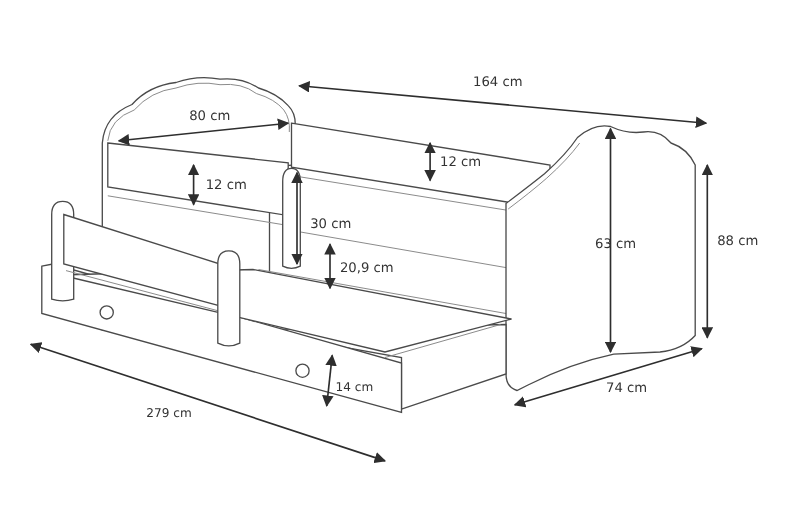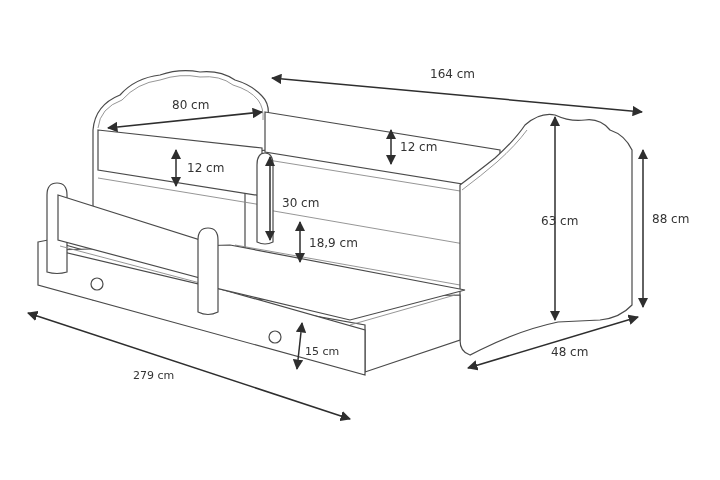--- a/index.html
+++ b/index.html
@@ -61,18 +61,18 @@
   <line class="dim" x1="468" y1="368" x2="638" y2="317" marker-start="url(#arr)" marker-end="url(#arr)"></line>
   <line class="dim" x1="302" y1="323" x2="297" y2="369" marker-start="url(#arr)" marker-end="url(#arr)"></line>
   <line class="dim" x1="28" y1="313" x2="350" y2="419" marker-start="url(#arr)" marker-end="url(#arr)"></line>
 </svg>
 
 <span class="label" style="left:430px;top:67px;">164 cm</span>
 <span class="label" style="left:172px;top:98px;">80 cm</span>
 <span class="label" style="left:187px;top:161px;">12 cm</span>
 <span class="label" style="left:400px;top:140px;">12 cm</span>
 <span class="label" style="left:282px;top:196px;">30 cm</span>
-<span class="label" style="left:309px;top:236px;">18,9 cm</span>
+<span class="label" style="left:309px;top:236px;">20,9 cm</span>
 <span class="label" style="left:541px;top:214px;">63 cm</span>
 <span class="label" style="left:652px;top:212px;">88 cm</span>
-<span class="label" style="left:551px;top:345px;">48 cm</span>
-<span class="label small" style="left:305px;top:345px;">15 cm</span>
+<span class="label" style="left:551px;top:345px;">74 cm</span>
+<span class="label small" style="left:305px;top:345px;">14 cm</span>
 <span class="label small" style="left:133px;top:369px;">279 cm</span>
 
 </body></html>

